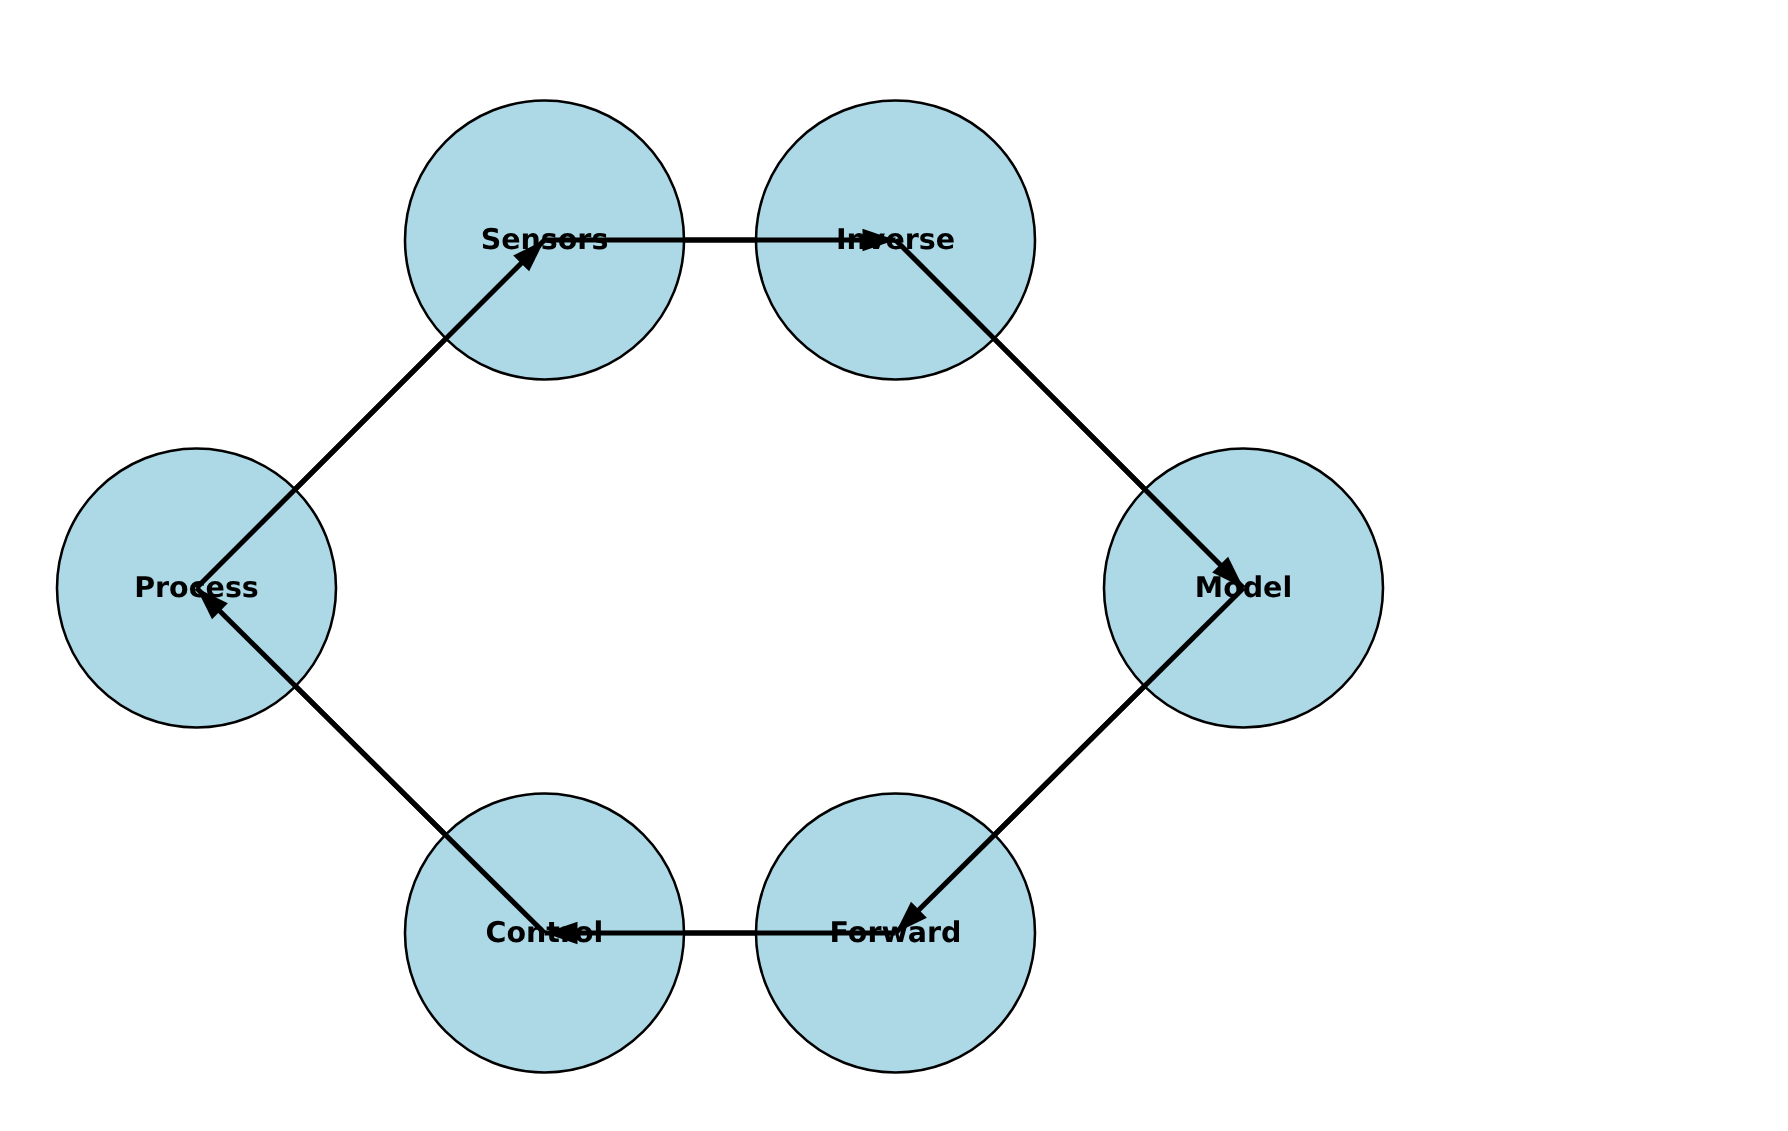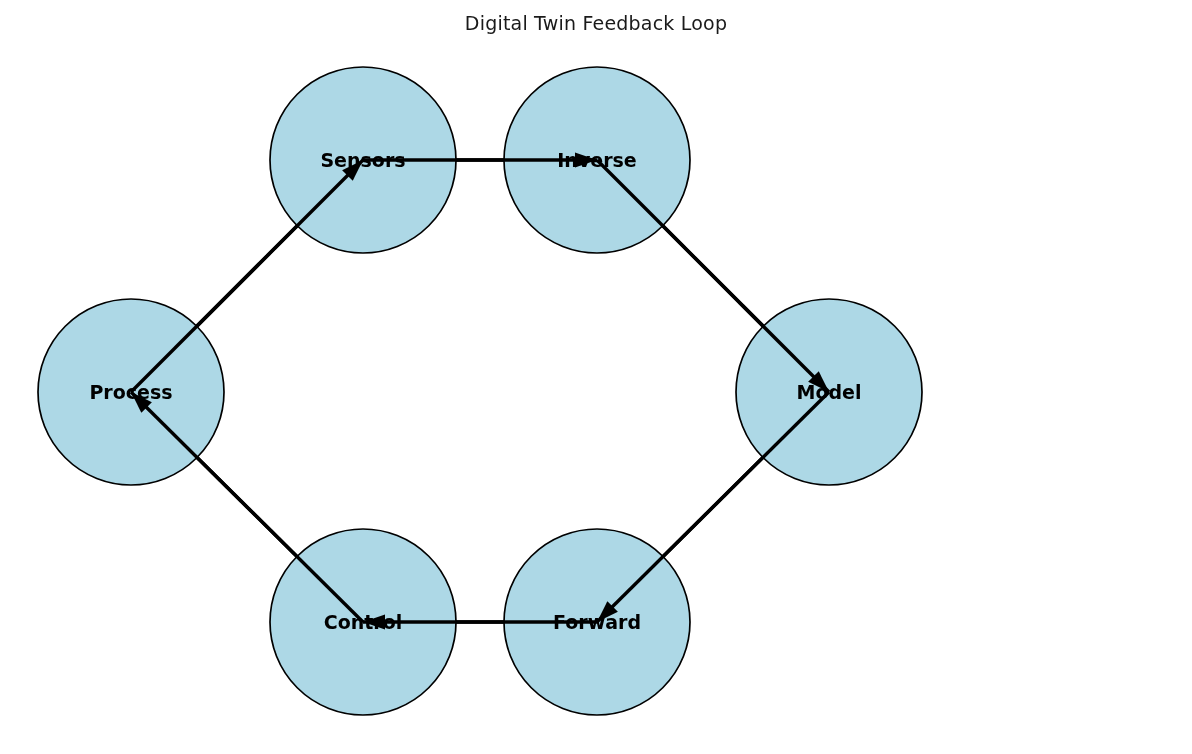--- a/index.html
+++ b/index.html
@@ -58,21 +58,20 @@
   .arrow-head {
     fill: #000000;
     stroke: none;
   }
 </style>
 </head>
 <body>
 
 <div id="canvas">
 
-  <div id="figure-title">Digital Twin Feedback Loop</div>
 
   <svg id="graph-svg" viewBox="0 0 1192 754" xmlns="http://www.w3.org/2000/svg">
     <g id="edges-layer">
         <g>
           <line x1="131" y1="392" x2="363" y2="160" class="edge-line"></line>
           <polygon points="363,160 352.74695167279503,180.85965004500315 342.14034995499685,170.25304832720497" class="arrow-head"></polygon>
         </g>
         <g>
           <line x1="363" y1="160" x2="597" y2="160" class="edge-line"></line>
           <polygon points="597,160 575,167.5 575,152.5" class="arrow-head"></polygon>

